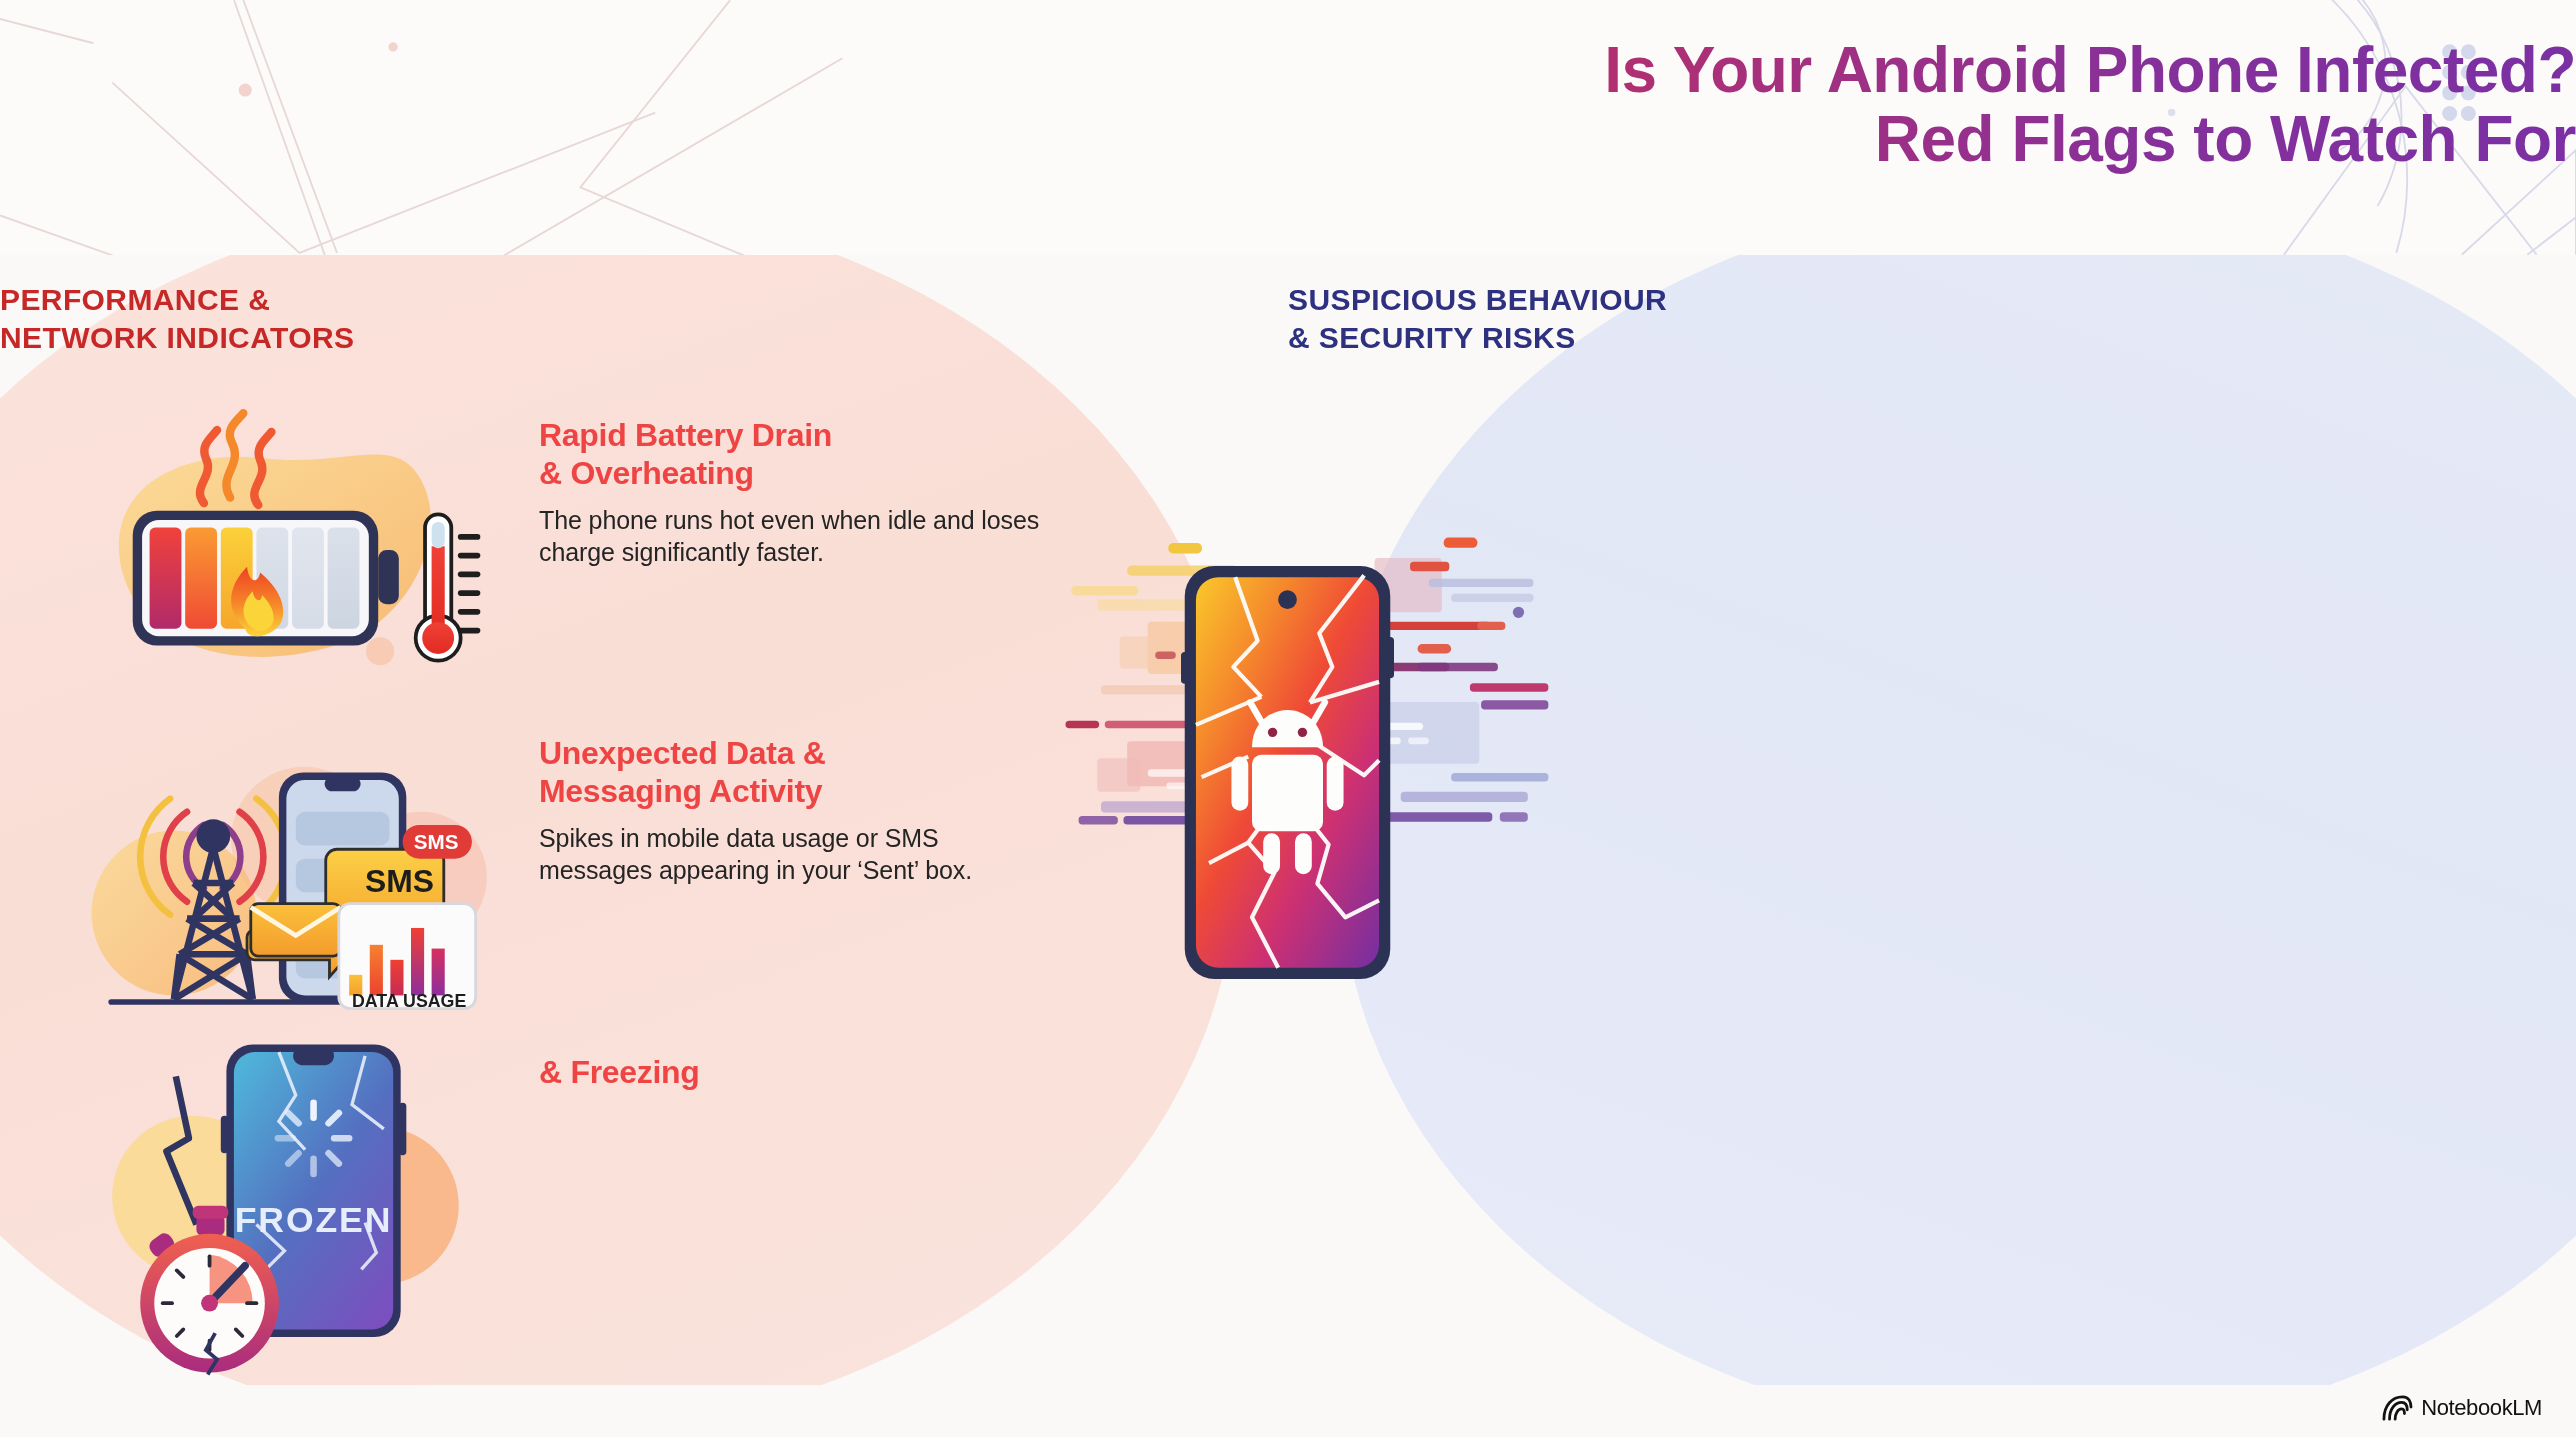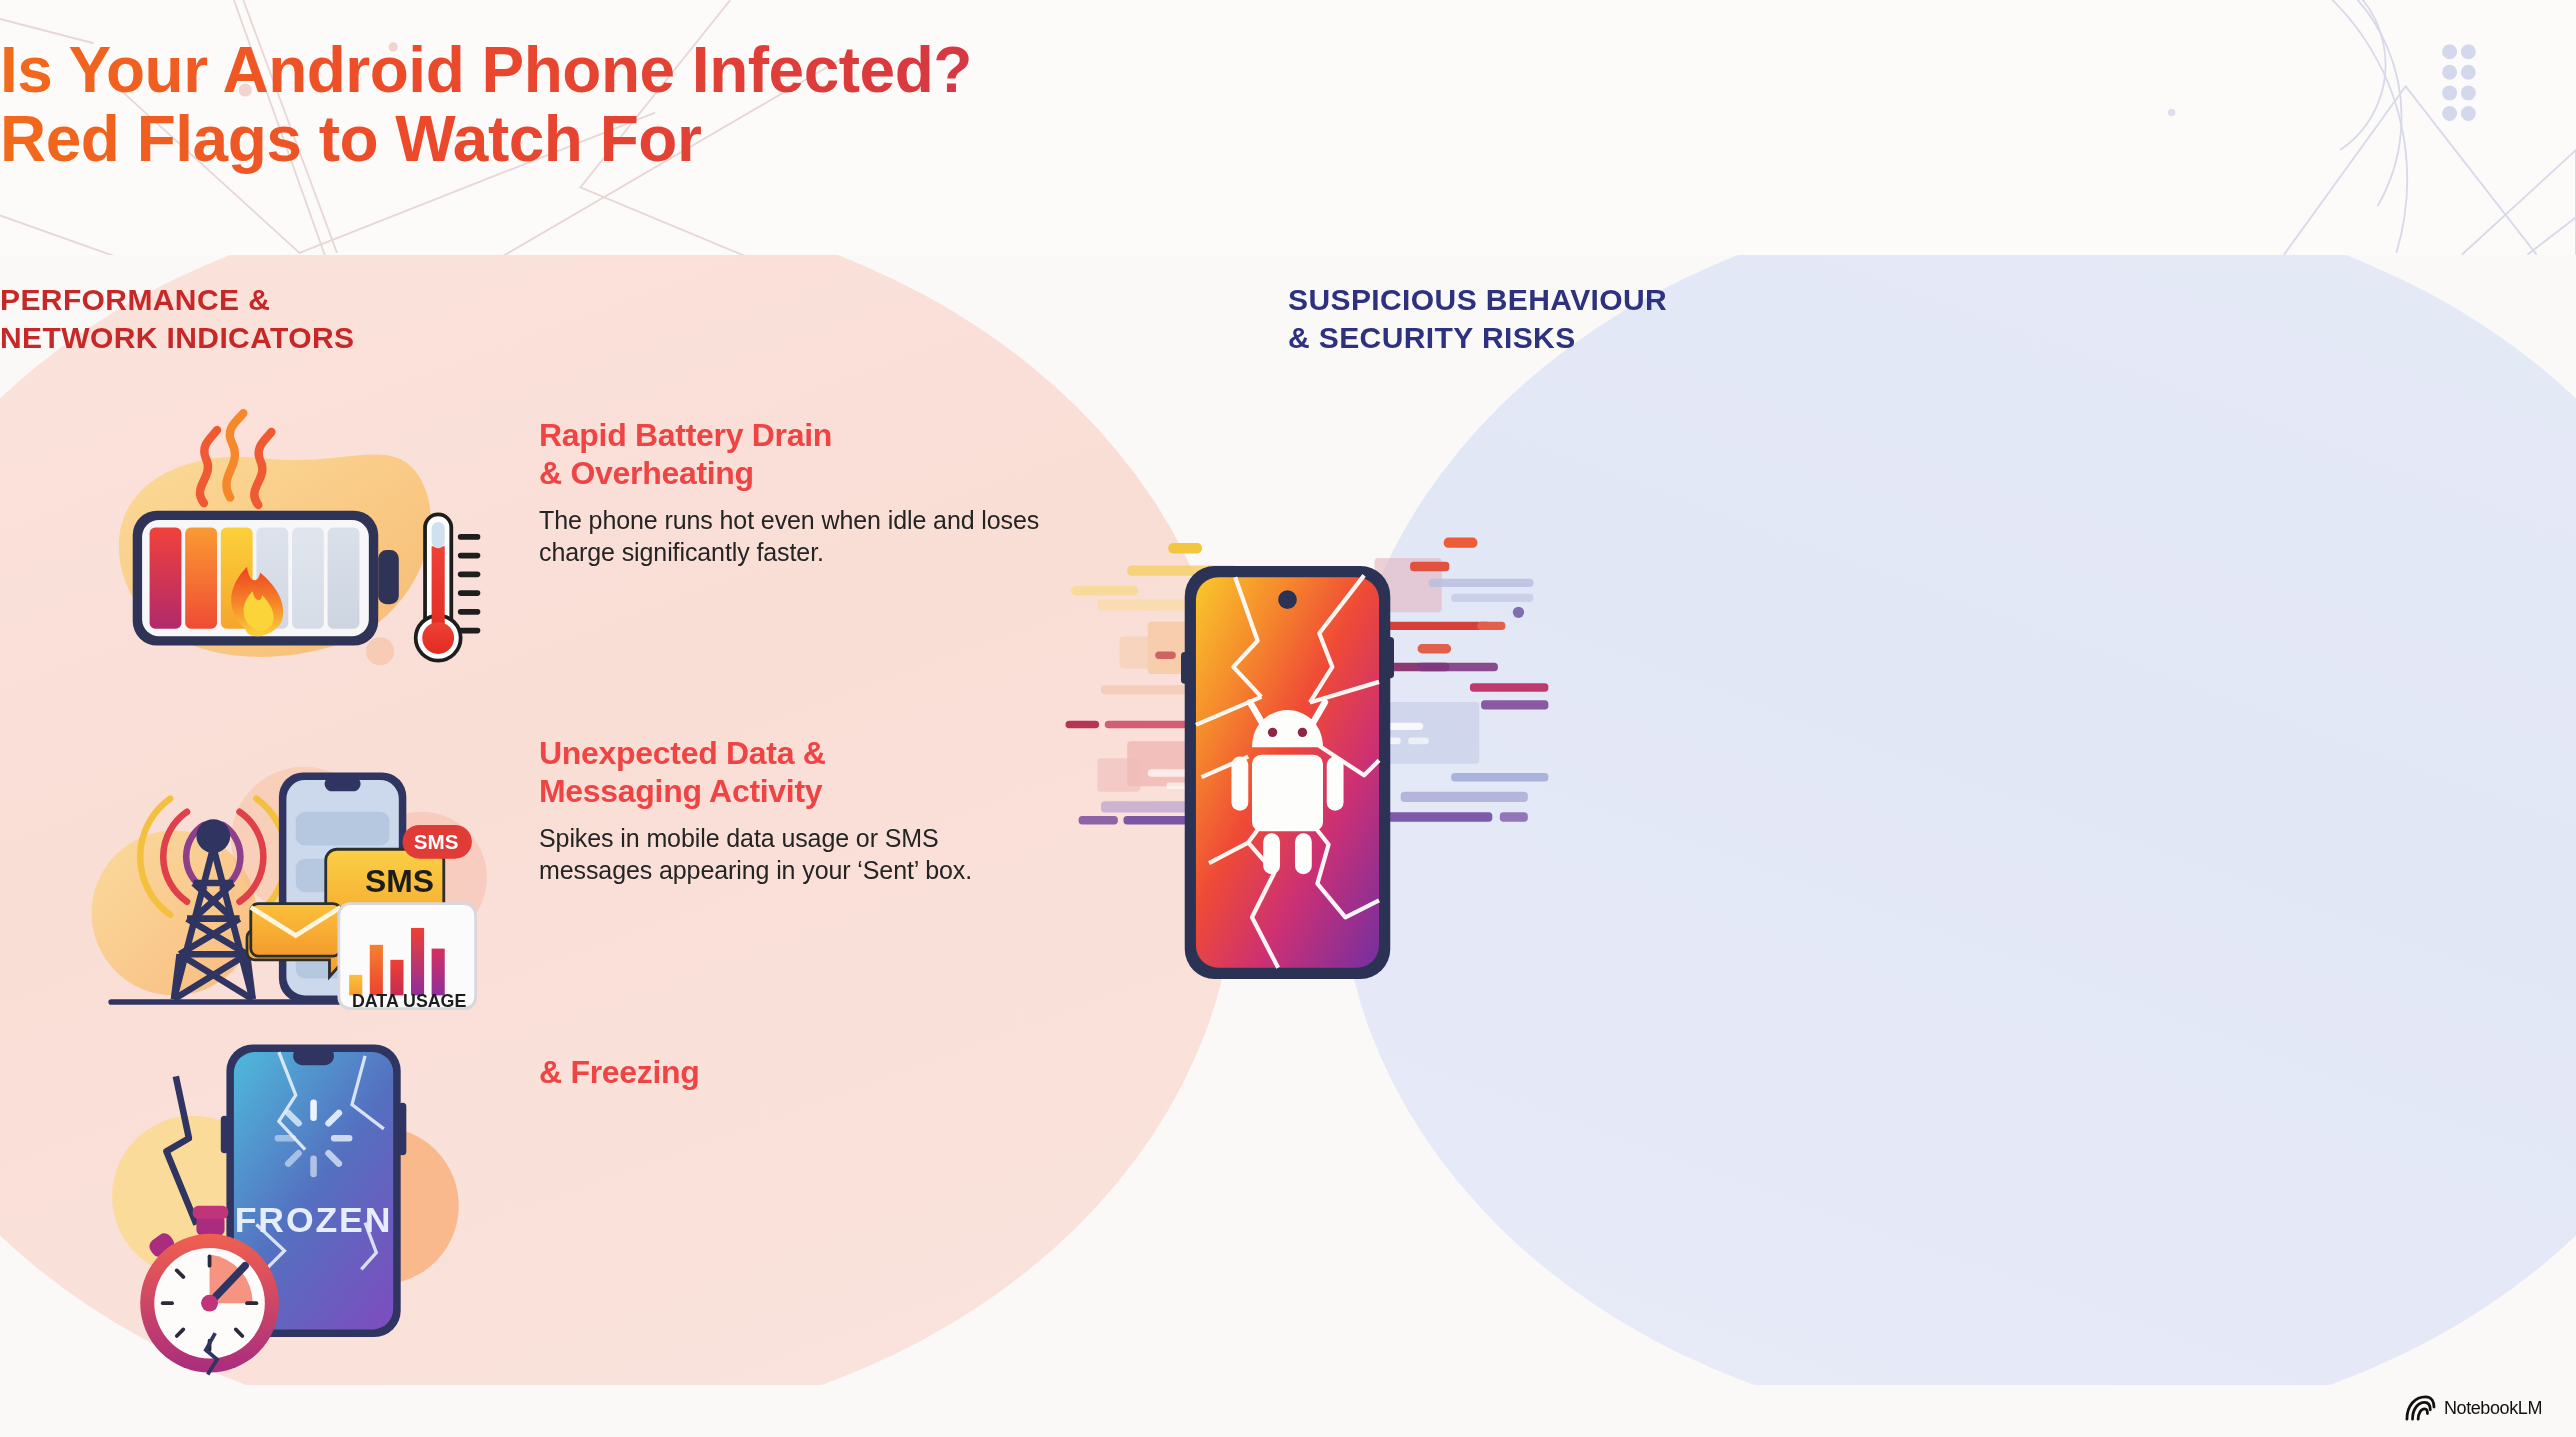--- a/index.html
+++ b/index.html
@@ -8,21 +8,21 @@
     font-family:"Liberation Sans", sans-serif;
     background:#fbf9f7;
     position:relative;
     overflow:hidden;
   }
   #stage { position:absolute; inset:0; }
 
   
   .header { position:absolute; left:0; top:0; width:2576px; height:255px; background:#fdfbf9; overflow:hidden; }
   .hdr-deco { position:absolute; inset:0; pointer-events:none; }
-  .title-wrap { position:absolute; left:0; top:36px; width:2576px; text-align:left; z-index:3; }
+  .title-wrap { position:absolute; left:0; top:36px; width:2576px; text-align:right; z-index:3; }
   .title-line {
     font-size:64px; font-weight:bold; letter-spacing:-0.5px; line-height:1.08;
     background:linear-gradient(90deg,#f26a1b 0%,#ec4a2a 16%,#dc3b3c 33%,#c62f56 50%,#a7307c 68%,#85309b 84%,#7b30a3 100%);
     -webkit-background-clip:text; background-clip:text; color:transparent;
     -webkit-text-fill-color:transparent;
   }
 
   
   .panel { position:absolute; top:255px; height:1131px; overflow:hidden; }
   .panel-left  { left:0;    width:1288px; }
@@ -55,21 +55,21 @@
 
   
   .center-phone { position:absolute; left:1181px; top:562px; width:213px; height:421px; z-index:8; }
   .glitch { position:absolute; top:524px; z-index:7; }
   .glitch-l { left:1058px; width:187px; height:487px; }
   .glitch-r { left:1339px; width:215px; height:487px; }
 
   
   .footer { position:absolute; left:0; top:1385px; width:2576px; height:52px; background:#fbf9f7; }
   .brand { position:absolute; right:34px; top:9.4px; display:flex; align-items:center; gap:9.4px; }
-  .brand-name { font-size:18px; color:#111; letter-spacing:-0.4px; }
+  .brand-name { font-size:22px; color:#111; letter-spacing:-0.4px; }
 
   svg { display:block; overflow:visible; }
 </style>
 </head>
 <body>
 
 <div id="stage">
 
   <div class="header">
 

